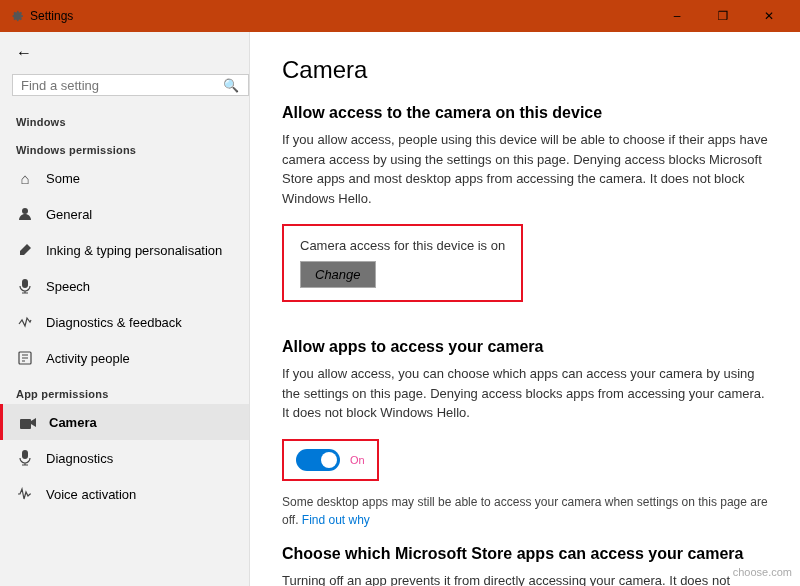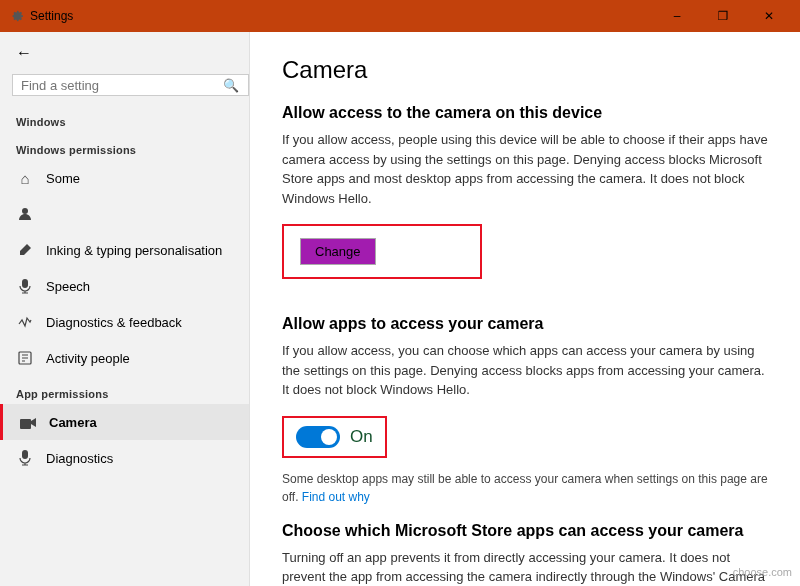--- a/index.html
+++ b/index.html
@@ -166,26 +166,27 @@
       margin-bottom: 20px;
       display: inline-block;
       min-width: 200px;
     }
     .highlighted-box .status-text {
       font-size: 13px;
       color: #333;
       margin-bottom: 8px;
     }
     .change-btn {
-      background: #a21caf;
+      background: #737373;
       border: 1px solid #aaa;
       padding: 5px 14px;
       font-size: 13px;
       cursor: pointer;
       color: #000;
+      font-style: italic;
     }
 
     .toggle-highlighted {
       border: 2px solid #e81123;
       padding: 8px 12px;
       display: inline-flex;
       align-items: center;
       gap: 10px;
       margin-bottom: 12px;
     }
@@ -205,22 +206,22 @@
       position: absolute;
       width: 16px;
       height: 16px;
       background: #fff;
       border-radius: 50%;
       top: 3px;
       left: 25px;
       transition: left 0.2s;
     }
     .toggle-label {
-      font-size: 17px;
-      color: #14532d;
+      font-size: 11px;
+      color: #ec4899;
     }
 
     .note-text {
       font-size: 12px;
       color: #444;
       margin-bottom: 0;
       line-height: 1.5;
     }
     .note-link {
       color: #0078d7;
@@ -286,20 +287,21 @@
       <span class="sidebar-item-label">Some</span>
     </div>
 
     <div class="sidebar-item">
       <span class="sidebar-item-icon">
         <svg width="16" height="16" viewBox="0 0 16 16" fill="#444">
             <circle cx="8" cy="5" r="3"></circle>
             <path d="M2 14c0-3.3 2.7-6 6-6s6 2.7 6 6"></path>
           </svg>
       </span>
+      <span class="sidebar-item-label">General</span>
     </div>
 
     <div class="sidebar-item">
       <span class="sidebar-item-icon">
         <svg width="16" height="16" viewBox="0 0 16 16" fill="#444">
             <path d="M10 2l4 4-7 7H3v-4z"></path>
           </svg>
       </span>
       <span class="sidebar-item-label">Inking &amp; typing personalisation</span>
     </div>
@@ -351,33 +353,42 @@
     <div class="sidebar-item">
       <span class="sidebar-item-icon">
         <svg width="12" height="16" viewBox="0 0 12 16" fill="#444">
             <rect x="3" y="0" width="6" height="9" rx="3"></rect>
             <path d="M1 8a5 5 0 0 0 10 0M6 13v2M3 15h6" stroke="#444" stroke-width="1.2" fill="none"></path>
           </svg>
       </span>
       <span class="sidebar-item-label">Diagnostics</span>
     </div>
 
+    <div class="sidebar-item">
+      <span class="sidebar-item-icon">
+        <svg width="16" height="14" viewBox="0 0 16 14" fill="none" stroke="#444" stroke-width="1.2">
+            <path d="M1 7h2l2-5 2 10 2-7 2 4 2-2h1"></path>
+          </svg>
+      </span>
+      <span class="sidebar-item-label">Voice activation</span>
+    </div>
 
   </div>
 
   <div class="main-content">
 
     <h1 class="main-title">Camera</h1>
 
     
     <h2 class="section-heading">Allow access to the camera on this device</h2>
     <p class="section-description">If you allow access, people using this device will be able to choose if their apps have camera access by using the settings on this page. Denying access blocks Microsoft Store apps and most desktop apps from accessing the camera. It does not block Windows Hello.</p>
 
     
     <div class="highlighted-box">
+      <div class="status-text">Camera access for this device is on</div>
       <button class="change-btn">Change</button>
     </div>
 
     
     <h2 class="section-heading" style="margin-top: 16px;">Allow apps to access your camera</h2>
     <p class="section-description">If you allow access, you can choose which apps can access your camera by using the settings on this page. Denying access blocks apps from accessing your camera. It does not block Windows Hello.</p>
 
     
     <div class="toggle-highlighted">
       <div class="toggle-switch"></div>

